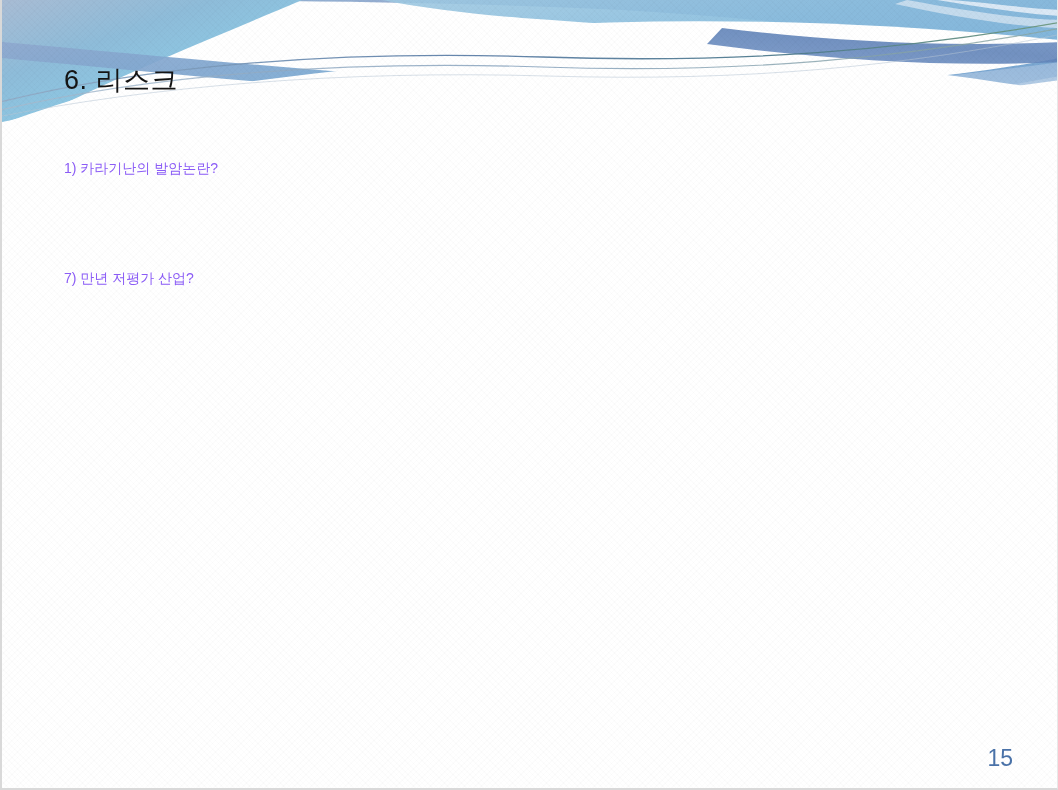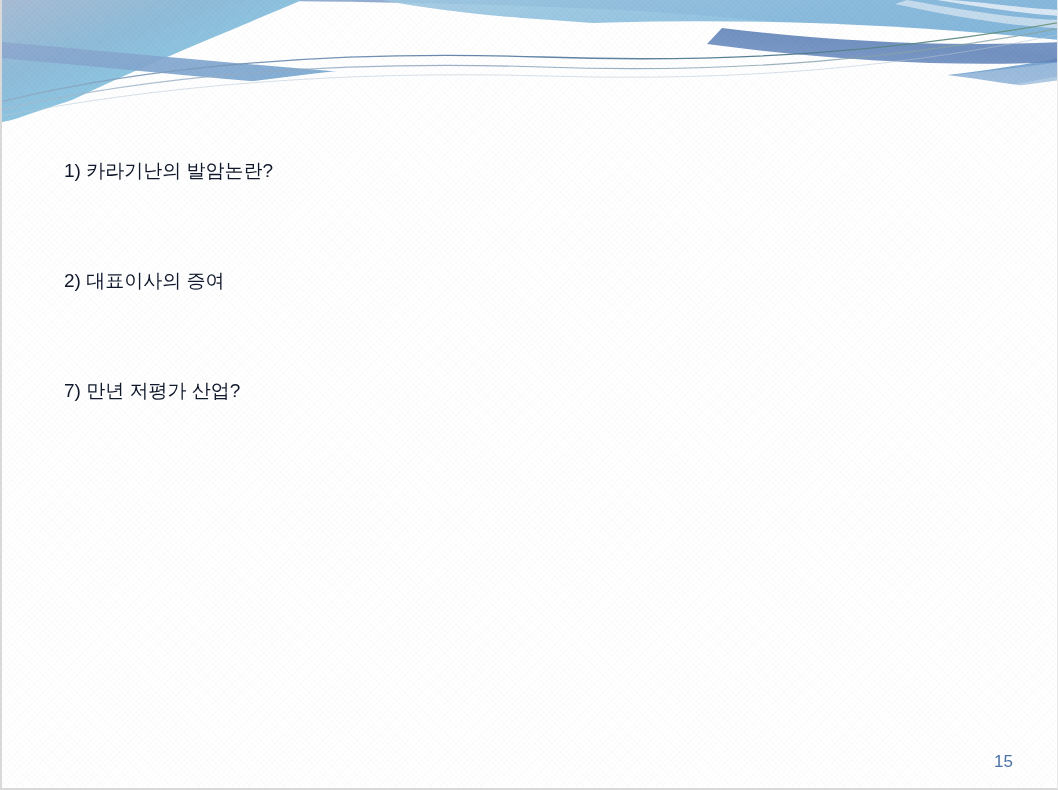--- a/index.html
+++ b/index.html
@@ -66,32 +66,32 @@
     position: absolute;
     left: 62px;
     top: 160px;
     width: 900px;
     z-index: 10;
   }
   .bullet-row {
     height: 110px;
   }
   .bullet-text {
-    font-size: 19px;
-    color: #0f172a;
+    font-size: 14px;
+    color: #8b5cf6;
     line-height: 1.2;
     white-space: nowrap;
   }
 
   #page-number {
     position: absolute;
     right: 44px;
     bottom: 16px;
     z-index: 10;
-    font-size: 17px;
+    font-size: 23px;
     color: #4a72a8;
   }
 </style>
 </head>
 <body>
 
 <div id="slide">
 
   <svg id="header-art" viewBox="0 0 1058 140" preserveAspectRatio="none">
     <defs>
@@ -166,27 +166,27 @@
     <path d="M0,128 C150,92 340,62 560,56 C760,51 920,68 1058,92
              L1058,140 L0,140 Z" fill="#ffffff"></path>
 
     <path d="M-10,104 C140,66 330,50 540,57 C740,64 900,50 1060,22" fill="none" stroke="url(#gradHairA)" stroke-width="1.3" opacity="0.95"></path>
 
     <path d="M-10,112 C140,76 330,60 540,67 C740,74 900,58 1060,28" fill="none" stroke="url(#gradHairB)" stroke-width="1.1" opacity="0.8"></path>
 
     <path d="M-10,118 C150,86 340,70 545,76 C745,82 905,66 1060,34" fill="none" stroke="#b6c6d4" stroke-width="0.9" opacity="0.6"></path>
   </svg>
 
+  <div id="title-block">
+    <div class="title-text">6. 리스크</div>
+  </div>
 
   <div id="body-block">
     <div class="bullet-row">
       <div class="bullet-text">1) 카라기난의 발암논란?</div>
-    </div>
-    <div class="bullet-row">
-      <div class="bullet-text">2) 대표이사의 증여</div>
     </div>
     <div class="bullet-row">
       <div class="bullet-text">7) 만년 저평가 산업?</div>
     </div>
   </div>
 
   <div id="page-number">15</div>
 
   <div id="texture"></div>
 </div>

